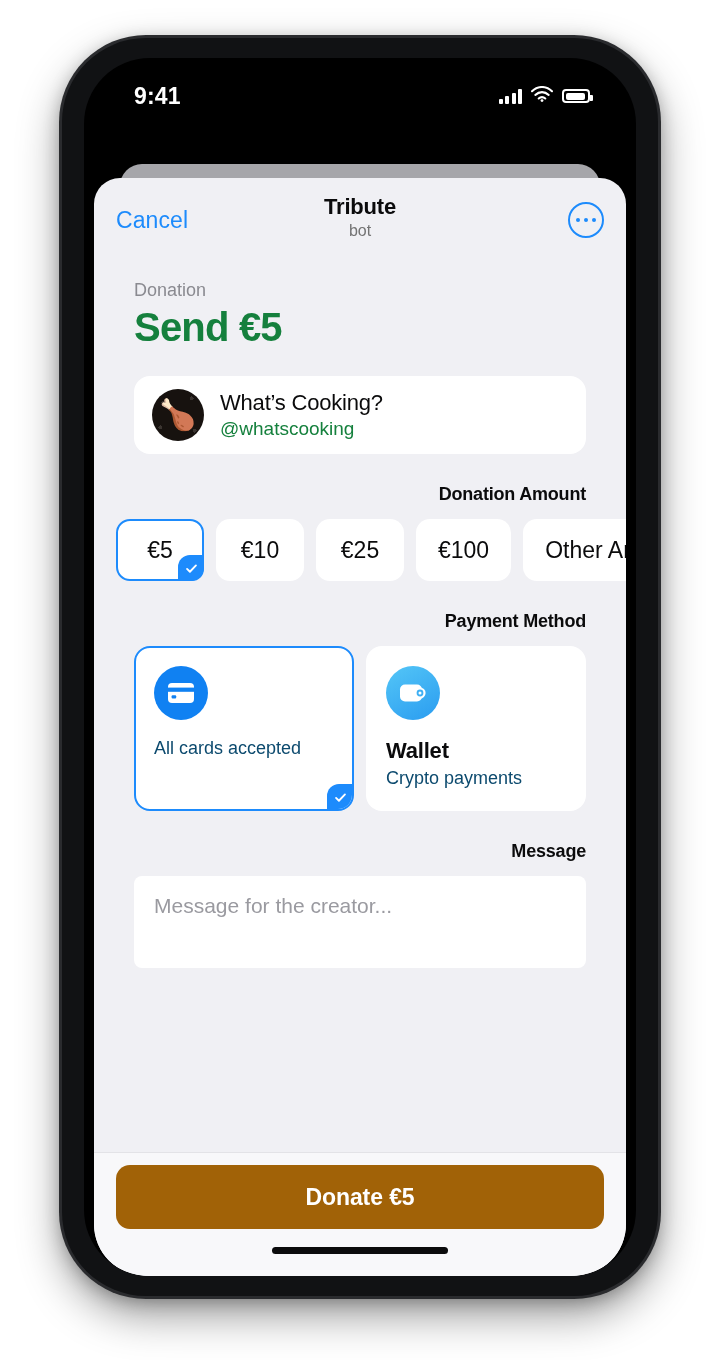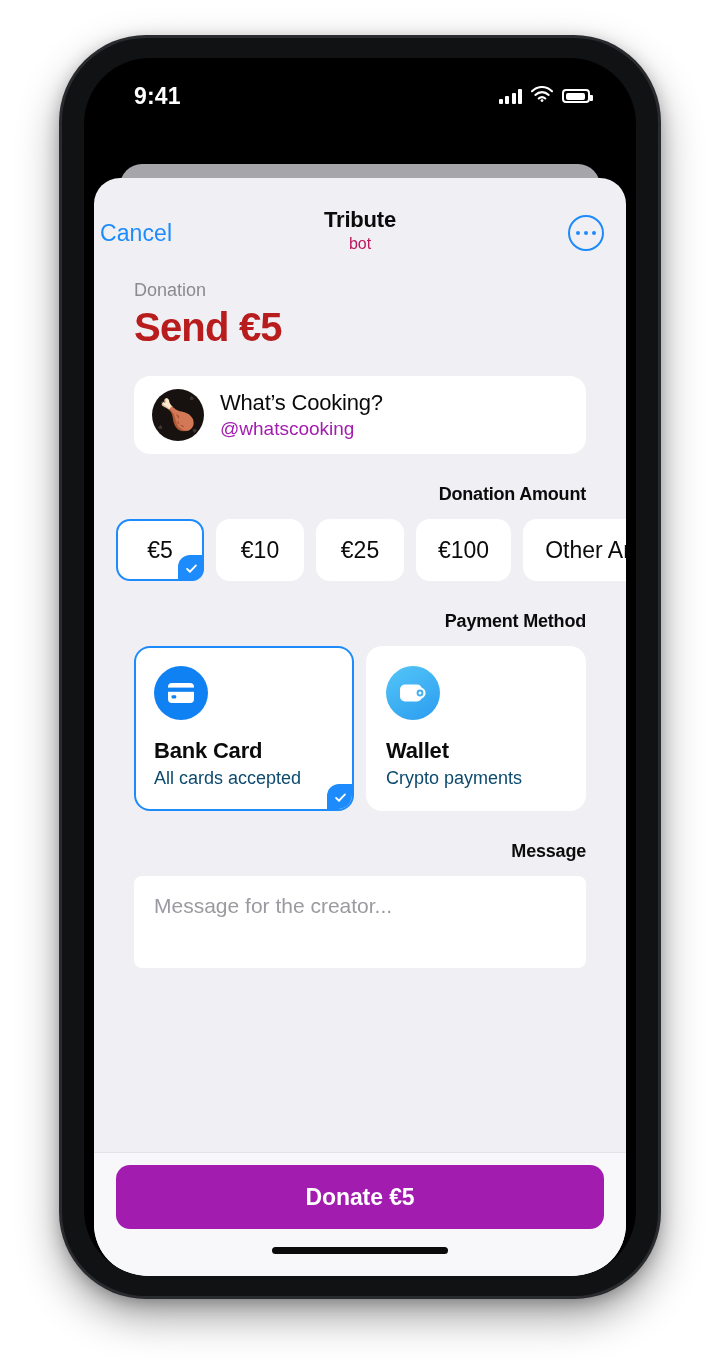--- a/index.html
+++ b/index.html
@@ -75,50 +75,49 @@
     width: 532px; height: 1098px;
     background: #f0f0f4;
     border-radius: 26px 26px 52px 52px;
     overflow: hidden;
   }
 
   
   .nav {
     position: relative; height: 84px;
     display: flex; align-items: center;
-    padding: 0 6px;
-    margin-top: 13px;
+    padding: 0 22px;
   }
   .nav-cancel {
     font-size: 23px; color: #1d8bfc; letter-spacing: 0.1px;
   }
   .nav-titles {
     position: absolute; left: 0; right: 0; top: 16px;
     text-align: center; pointer-events: none;
   }
   .nav-title { font-size: 22px; font-weight: 700; color: #0b0b0c; letter-spacing: -0.2px; }
-  .nav-sub { font-size: 16px; color: #be185d; margin-top: 2px; }
+  .nav-sub { font-size: 16px; color: #737373; margin-top: 2px; }
   .nav-more {
     position: absolute; right: 22px; top: 24px;
     width: 36px; height: 36px; border-radius: 50%;
     border: 2.4px solid #1d8bfc;
     display: flex; align-items: center; justify-content: center; gap: 3.5px;
   }
   .nav-more i { width: 4.4px; height: 4.4px; background: #1d8bfc; border-radius: 50%; display:block; }
 
   
   .body {
     position: absolute; left: 0; top: 84px;
     width: 532px; bottom: 0;
     overflow: hidden;
   }
   .pad { padding: 0 40px; }
 
   .eyebrow { font-size: 18px; color: #8a8a90; margin-top: 18px; }
-  .headline { font-size: 40px; font-weight: 700; color: #b91c1c; letter-spacing: -0.8px; margin-top: 4px; }
+  .headline { font-size: 40px; font-weight: 700; color: #15803d; letter-spacing: -0.8px; margin-top: 4px; }
 
   
   .creator-card {
     margin-top: 26px;
     background: #ffffff;
     border-radius: 16px;
     height: 78px;
     display: flex; align-items: center;
     padding: 0 18px; gap: 16px;
   }
@@ -129,21 +128,21 @@
       radial-gradient(circle at 76% 18%, #3a3430 0 2px, transparent 2px),
       radial-gradient(circle at 16% 74%, #3a3430 0 2px, transparent 2px),
       radial-gradient(circle at 82% 80%, #3a3430 0 2px, transparent 2px),
       #17120f;
     display: flex; align-items: center; justify-content: center;
     font-size: 30px; line-height: 1;
     overflow: hidden;
     flex: 0 0 auto;
   }
   .creator-name { font-size: 22px; color: #0b0b0c; letter-spacing: -0.2px; }
-  .creator-handle { font-size: 19px; color: #a21caf; margin-top: 2px; }
+  .creator-handle { font-size: 19px; color: #15803d; margin-top: 2px; }
 
   
   .section-title {
     font-size: 18px; font-weight: 700; color: #0b0b0c;
     margin-top: 30px; letter-spacing: -0.2px; text-align: right;
   }
 
   
   .chips {
     margin-top: 14px;
@@ -241,21 +240,21 @@
   
   .footer {
     position: absolute; left: 0; bottom: 0;
     width: 532px; height: 124px;
     background: #f8f8fa;
     border-top: 1px solid #e3e3e7;
     padding: 12px 22px 0;
   }
   .donate-btn {
     width: 100%; height: 64px;
-    background: #a21caf;
+    background: #a16207;
     border-radius: 14px;
     display: flex; align-items: center; justify-content: center;
     color: #ffffff; font-size: 23px; font-weight: 700; letter-spacing: -0.1px;
   }
   .home-indicator {
     position: absolute; left: 50%; transform: translateX(-50%);
     bottom: 22px; width: 176px; height: 7px;
     background: #0b0b0c; border-radius: 4px;
   }
 </style>
@@ -355,21 +354,20 @@
 
           <div class="methods">
             <div class="method selected">
               <div class="m-icon card">
                 <svg width="28" height="22" viewBox="0 0 28 22">
                   <rect x="1" y="1" width="26" height="20" rx="4" fill="#fff"></rect>
                   <rect x="1" y="5.6" width="26" height="4.2" fill="#1081f2"></rect>
                   <rect x="4.6" y="13.2" width="4.6" height="3.4" rx="1" fill="#1081f2"></rect>
                 </svg>
               </div>
-              <div class="m-title">Bank Card</div>
               <div class="m-sub">All cards accepted</div>
               <span class="tick">
                 <svg viewBox="0 0 14 14">
                     <path d="M2.2 7.4l3.1 3.1 6.5-6.8" stroke="#fff" stroke-width="2" fill="none" stroke-linecap="round" stroke-linejoin="round"></path>
                   </svg>
               </span>
             </div>
 
             <div class="method">
               <div class="m-icon wallet">

